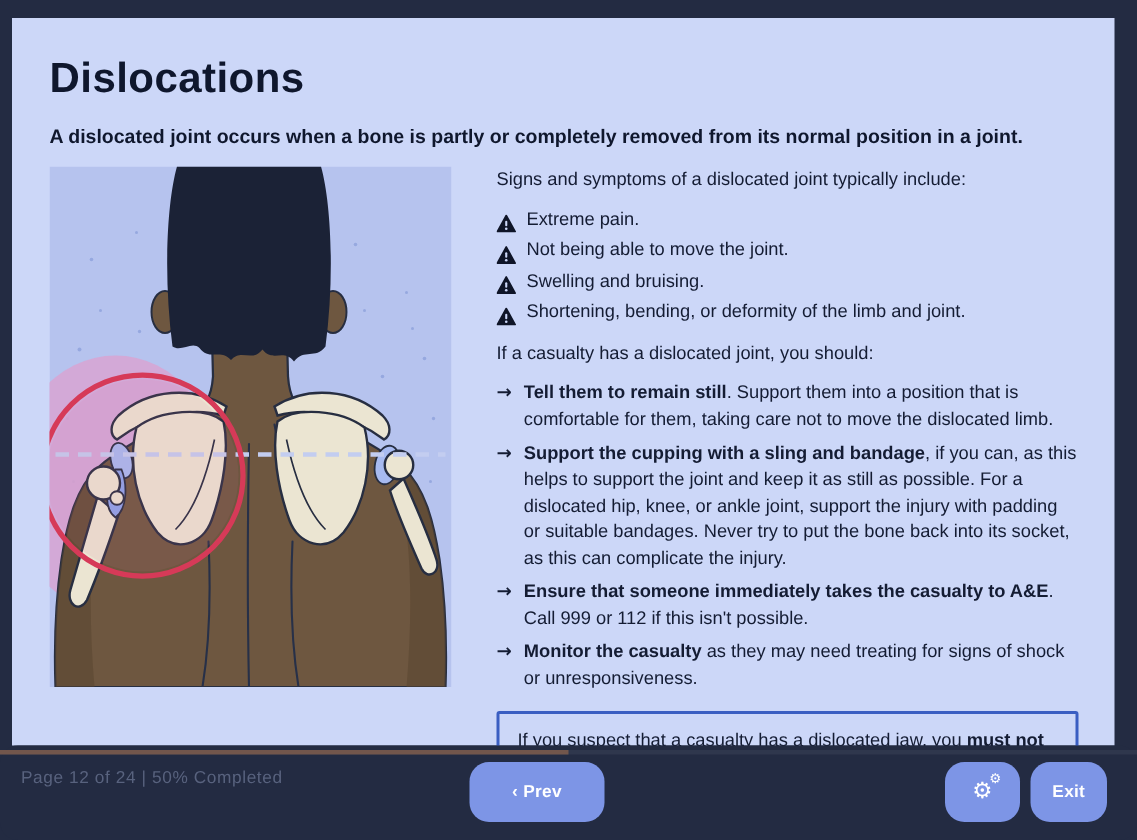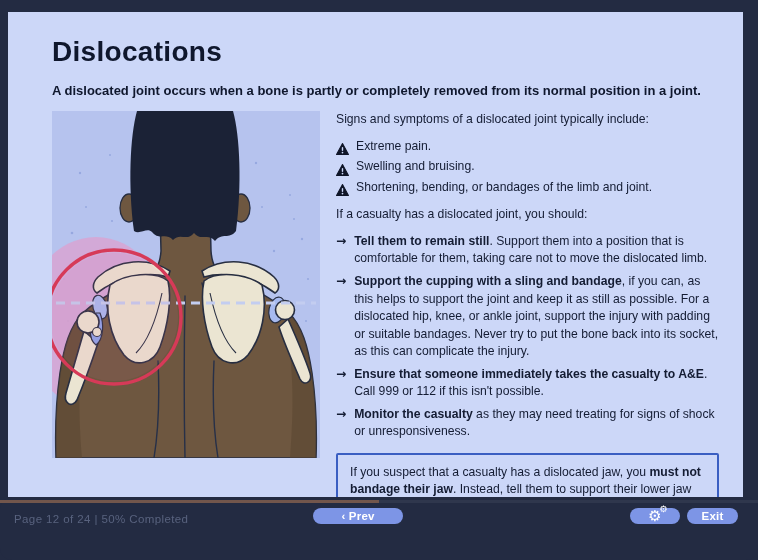--- a/index.html
+++ b/index.html
@@ -1,43 +1,43 @@
 <!DOCTYPE html>
 <html><head>
 <meta charset="utf-8">
 <style>
   html,body{margin:0;padding:0;background:#232b42;}
   *{box-sizing:border-box;}
   .frame{position:relative;width:758px;height:560px;background:#232b42;overflow:hidden;
          font-family:"Liberation Sans","DejaVu Sans",sans-serif;}
   .slide{position:absolute;left:8px;top:12px;width:735px;height:485px;background:#ccd7f8;}
-  .slide-inner{padding:24px 22px 0 44px;}
+  .slide-inner{padding:24px 22px 0 25px;}
   .page-title{margin:0;font-size:28px;font-weight:600;color:#0f172d;letter-spacing:.3px;}
   .subtitle{margin:15px 0 0;font-size:13px;font-weight:700;color:#0f172d;}
-  .cols{display:flex;gap:16px;margin-top:13px;}
+  .cols{display:flex;gap:30px;margin-top:13px;}
   .illus{width:268px;height:347px;flex:none;}
   .illus svg{display:block;}
   .textcol{flex:1;font-size:12.2px;line-height:1.44;color:#141c33;padding-right:2px;}
   .intro{margin:0 0 9px;}
   ul{list-style:none;margin:0;padding:0;}
   .signs{margin-bottom:10px;}
   .signs li{display:flex;align-items:flex-end;gap:7px;margin-bottom:3px;}
   .warn{flex:none;margin-top:2px;}
   .warn svg{display:block;}
   .actions li{display:flex;align-items:flex-start;gap:8px;margin-bottom:5px;}
   .arrow{flex:none;font-weight:700;color:#141c33;font-family:"DejaVu Sans",sans-serif;}
   .callout{border:2px solid #3a5ec2;border-radius:2px;padding:9px 12px;margin-top:12px;
            font-size:12.2px;line-height:1.42;color:#141c33;background:transparent;}
   b{font-weight:700;}
   
   .footer{position:absolute;left:0;top:497px;width:758px;height:63px;background:#232b42;border-radius:12px;}
   .progress-track{position:absolute;left:0;top:3px;width:100%;height:3px;background:rgba(255,255,255,.06);}
   .progress-fill{height:100%;background:#72564c;}
   .page-status{position:absolute;left:14px;top:16px;font-size:11.5px;color:#58627e;letter-spacing:.4px;}
-  .btn{position:absolute;height:16px;border:none;border-radius:13px;background:#7d95e6;color:#ffffff;
+  .btn{position:absolute;height:40px;border:none;border-radius:13px;background:#7d95e6;color:#ffffff;
        font-weight:700;font-size:11.5px;font-family:inherit;cursor:pointer;letter-spacing:.2px;}
   .btn-prev{left:313px;top:11px;width:90px;}
   .btn-next{left:408px;top:11px;width:90px;}
   .btn-settings{left:630px;top:11px;width:50px;padding:0;}
   .btn-exit{left:687px;top:11px;width:51px;}
   .gear-wrap{position:relative;display:inline-block;line-height:1;}
   .gear-main{font-size:15px;font-family:"DejaVu Sans",sans-serif;}
   .gear-small{position:absolute;right:-6px;top:-4px;font-size:9px;font-family:"DejaVu Sans",sans-serif;}
 </style>
 </head>
@@ -138,31 +138,41 @@
               <span>Extreme pain.</span>
             </li>
             <li>
               <span class="warn">
                   <svg width="13" height="12" viewBox="0 0 24 22">
                     <path d="M12 1 L23 21 H1 Z" fill="#0f1528" stroke="#0f1528" stroke-width="2" stroke-linejoin="round"></path>
                     <rect x="10.7" y="7.5" width="2.6" height="7" rx="1.3" fill="#ccd7f8"></rect>
                     <circle cx="12" cy="17.5" r="1.6" fill="#ccd7f8"></circle>
                   </svg>
                 </span>
+              <span>Not being able to move the joint.</span>
+            </li>
+            <li>
+              <span class="warn">
+                  <svg width="13" height="12" viewBox="0 0 24 22">
+                    <path d="M12 1 L23 21 H1 Z" fill="#0f1528" stroke="#0f1528" stroke-width="2" stroke-linejoin="round"></path>
+                    <rect x="10.7" y="7.5" width="2.6" height="7" rx="1.3" fill="#ccd7f8"></rect>
+                    <circle cx="12" cy="17.5" r="1.6" fill="#ccd7f8"></circle>
+                  </svg>
+                </span>
               <span>Swelling and bruising.</span>
             </li>
             <li>
               <span class="warn">
                   <svg width="13" height="12" viewBox="0 0 24 22">
                     <path d="M12 1 L23 21 H1 Z" fill="#0f1528" stroke="#0f1528" stroke-width="2" stroke-linejoin="round"></path>
                     <rect x="10.7" y="7.5" width="2.6" height="7" rx="1.3" fill="#ccd7f8"></rect>
                     <circle cx="12" cy="17.5" r="1.6" fill="#ccd7f8"></circle>
                   </svg>
                 </span>
-              <span>Shortening, bending, or bandages of the limb and joint.</span>
+              <span>Shortening, bending, or deformity of the limb and joint.</span>
             </li>
           </ul>
 
           <p class="intro">If a casualty has a dislocated joint, you should:</p>
           <ul class="actions">
             <li>
               <span class="arrow">→</span>
               <span><b>Tell them to remain still</b><span>. Support them into a position that is comfortable for them, taking care not to move the dislocated limb.</span></span>
             </li>
             <li>

